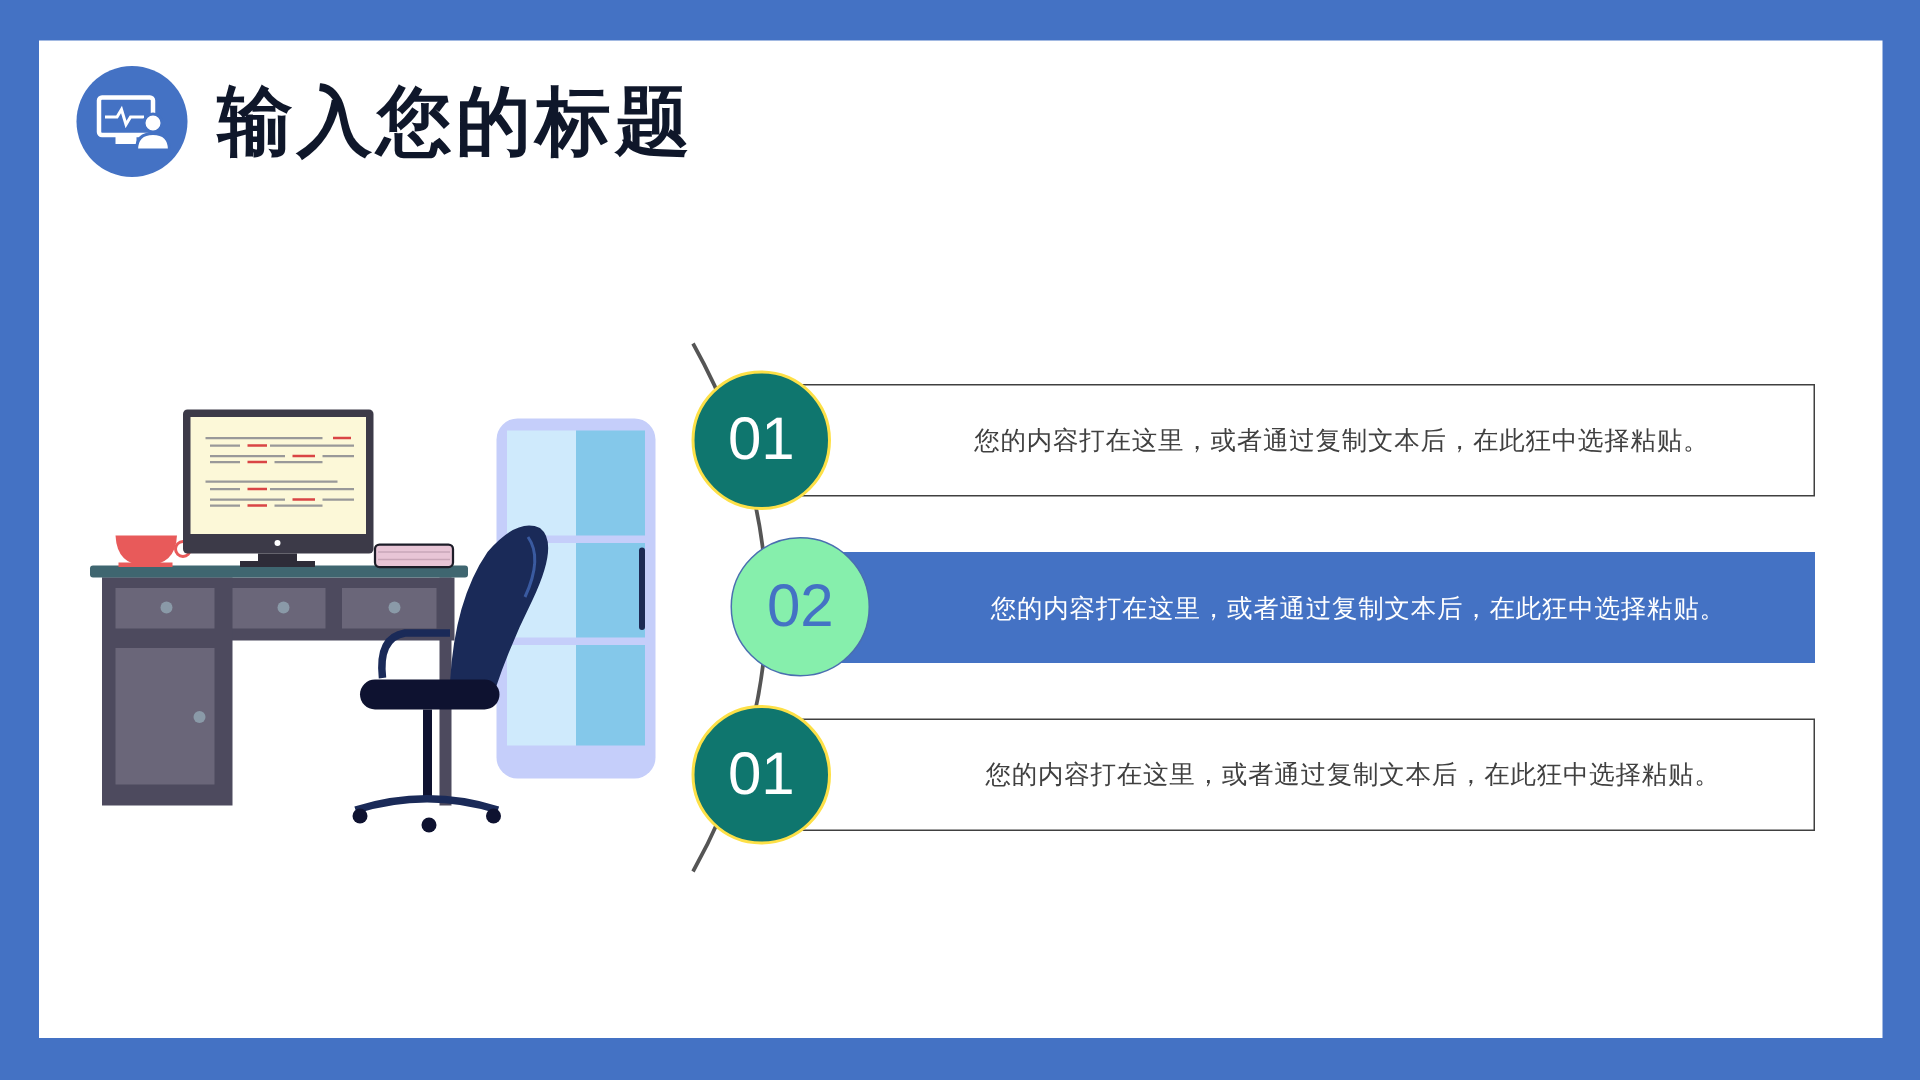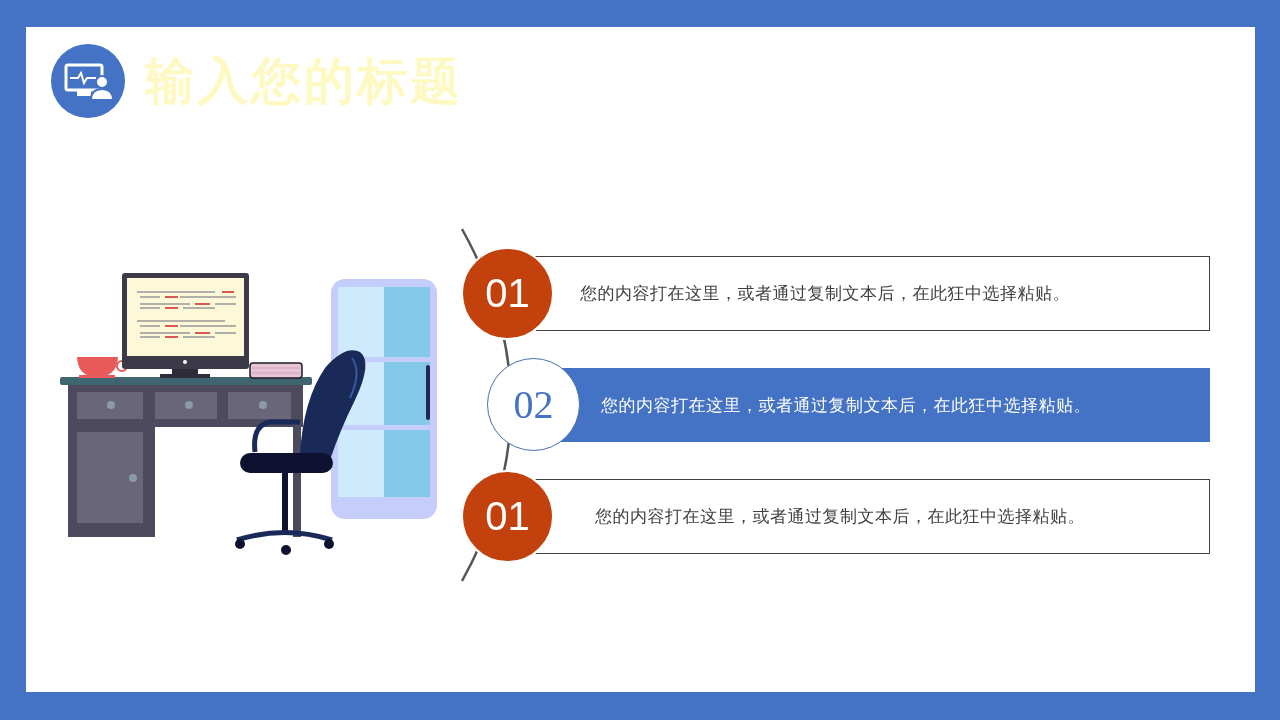--- a/index.html
+++ b/index.html
@@ -9,37 +9,37 @@
       position: absolute; left: 26px; top: 27px; width: 1229px; height: 665px;
       background: #ffffff;
     }
     .title-icon {
       position: absolute; left: 51px; top: 44px; width: 74px; height: 74px;
       border-radius: 50%; background: #4472c4;
     }
     .title-icon svg { position: absolute; left: 0; top: 0; }
     .page-title {
       position: absolute; left: 145px; top: 48px; height: 66px; line-height: 66px;
-      font-size: 50px; font-weight: bold; color: #fef9c3; letter-spacing: 3px;
+      font-size: 50px; font-weight: bold; color: #0f172a; letter-spacing: 3px;
       font-family: "DejaVu Sans", "Liberation Sans", sans-serif;
     }
     .illustration { position: absolute; left: 55px; top: 265px; width: 390px; height: 300px; }
     .timeline-arc { position: absolute; left: 440px; top: 220px; }
     .item-box {
       position: absolute; height: 75px; display: flex; align-items: center;
-      font-size: 17px; color: #404040; letter-spacing: 0.5px;
+      font-size: 17px; color: #404040; letter-spacing: 0.5px; justify-content: center;
     }
     .item-box.outlined { background: #fff; border: 1px solid #404040; }
     .item-box.filled { background: #4472c4; color: #ffffff; }
     .item-num {
       position: absolute; border-radius: 50%; display: flex; align-items: center; justify-content: center;
       font-family: "Liberation Sans", sans-serif; font-size: 40px;
     }
-    .item-num.solid { background: #c2410c; color: #ffffff; border: 2px solid #ffffff; }
-    .item-num.ring { background: #ffffff; color: #4472c4; border: 1.5px solid #4a6fb0; font-family: Liberation Serif, serif; }
+    .item-num.solid { background: #0f766e; color: #ffffff; border: 2px solid #fde047; }
+    .item-num.ring { background: #86efac; color: #4472c4; border: 1.5px solid #4a6fb0; }
   </style>
 </head>
 <body>
 
 <div class="slide"></div>
 
 <div class="title-icon">
   <svg width="74" height="74" viewBox="0 0 74 74">
     <rect x="15" y="21" width="36" height="25" rx="2" fill="none" stroke="#fff" stroke-width="3"></rect>
     <polyline points="19,34 27,34 30,29 33,39 36,34 45,34" fill="none" stroke="#fff" stroke-width="2"></polyline>

